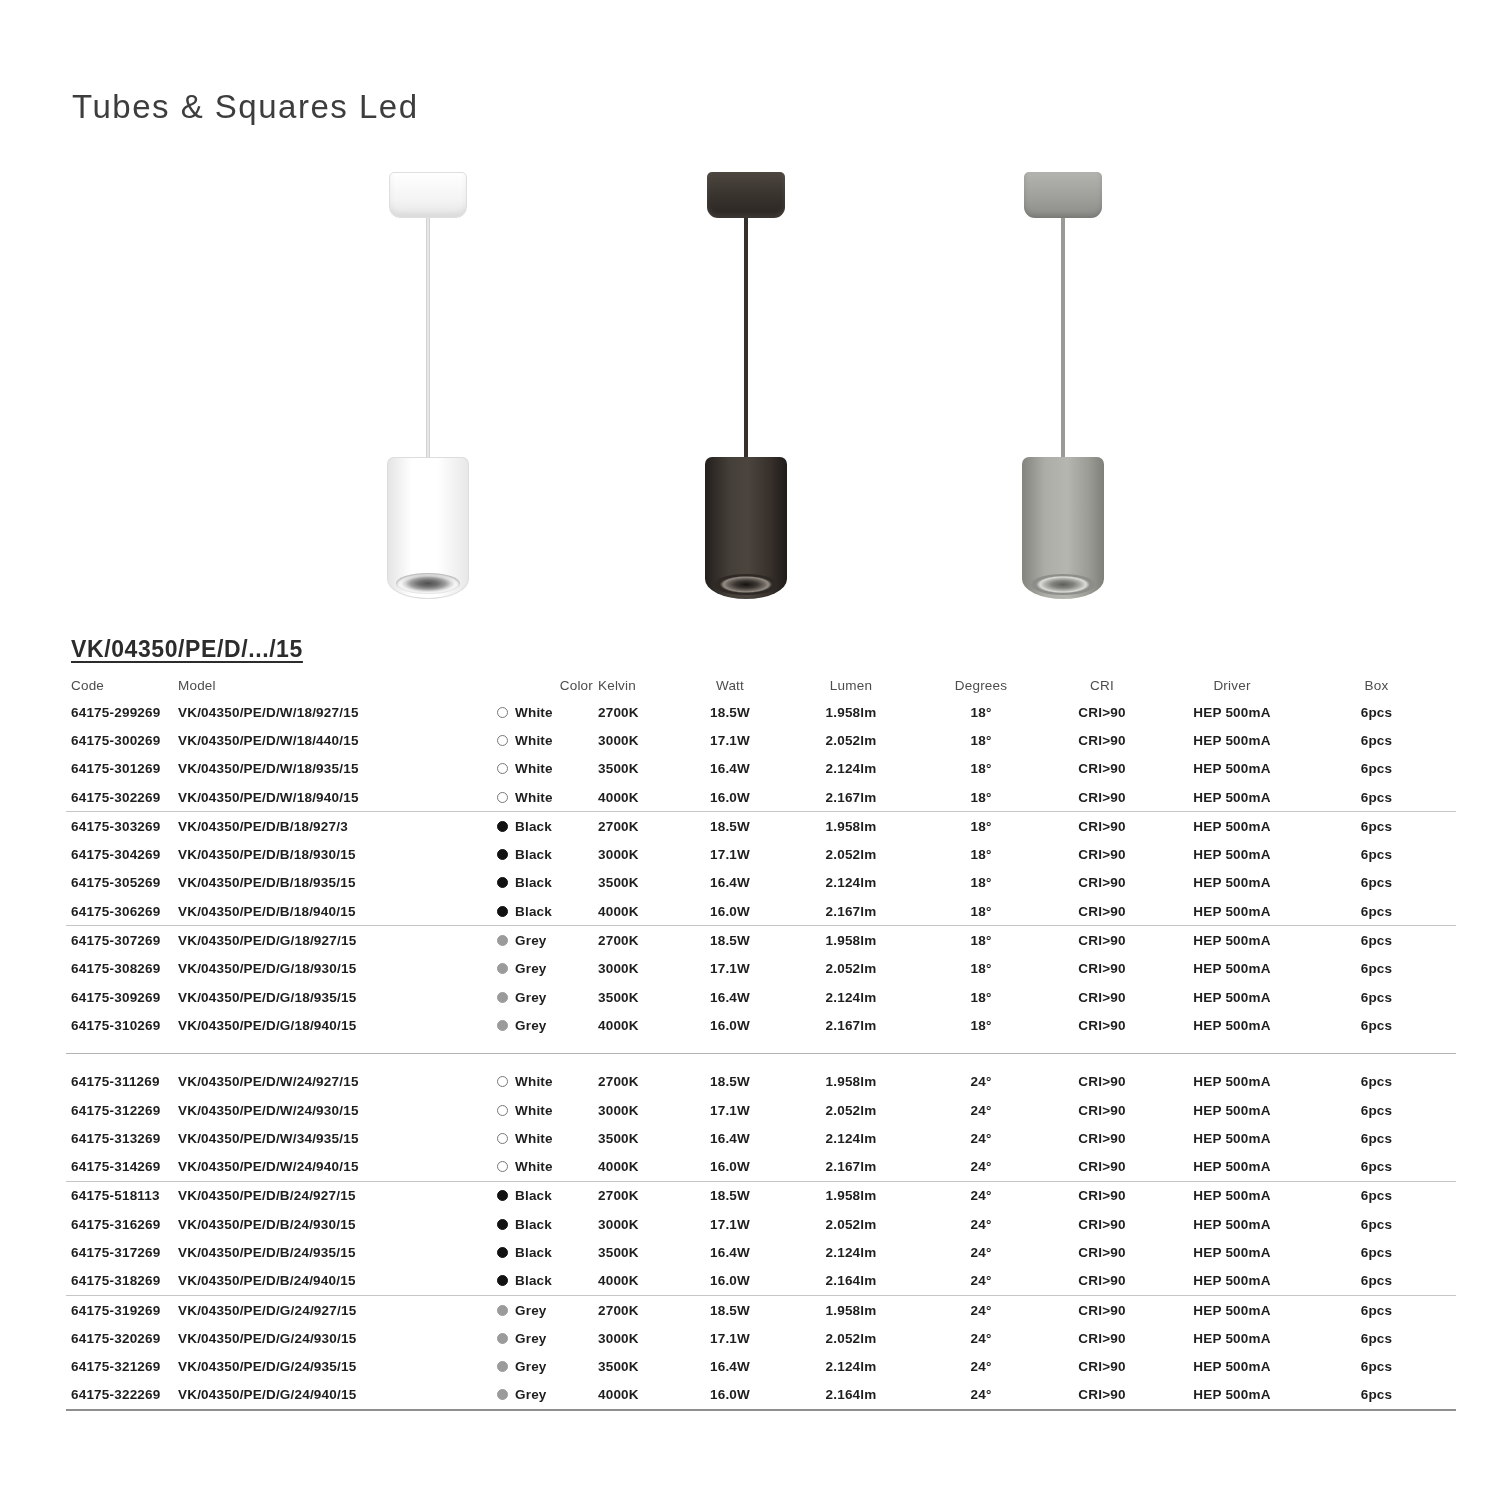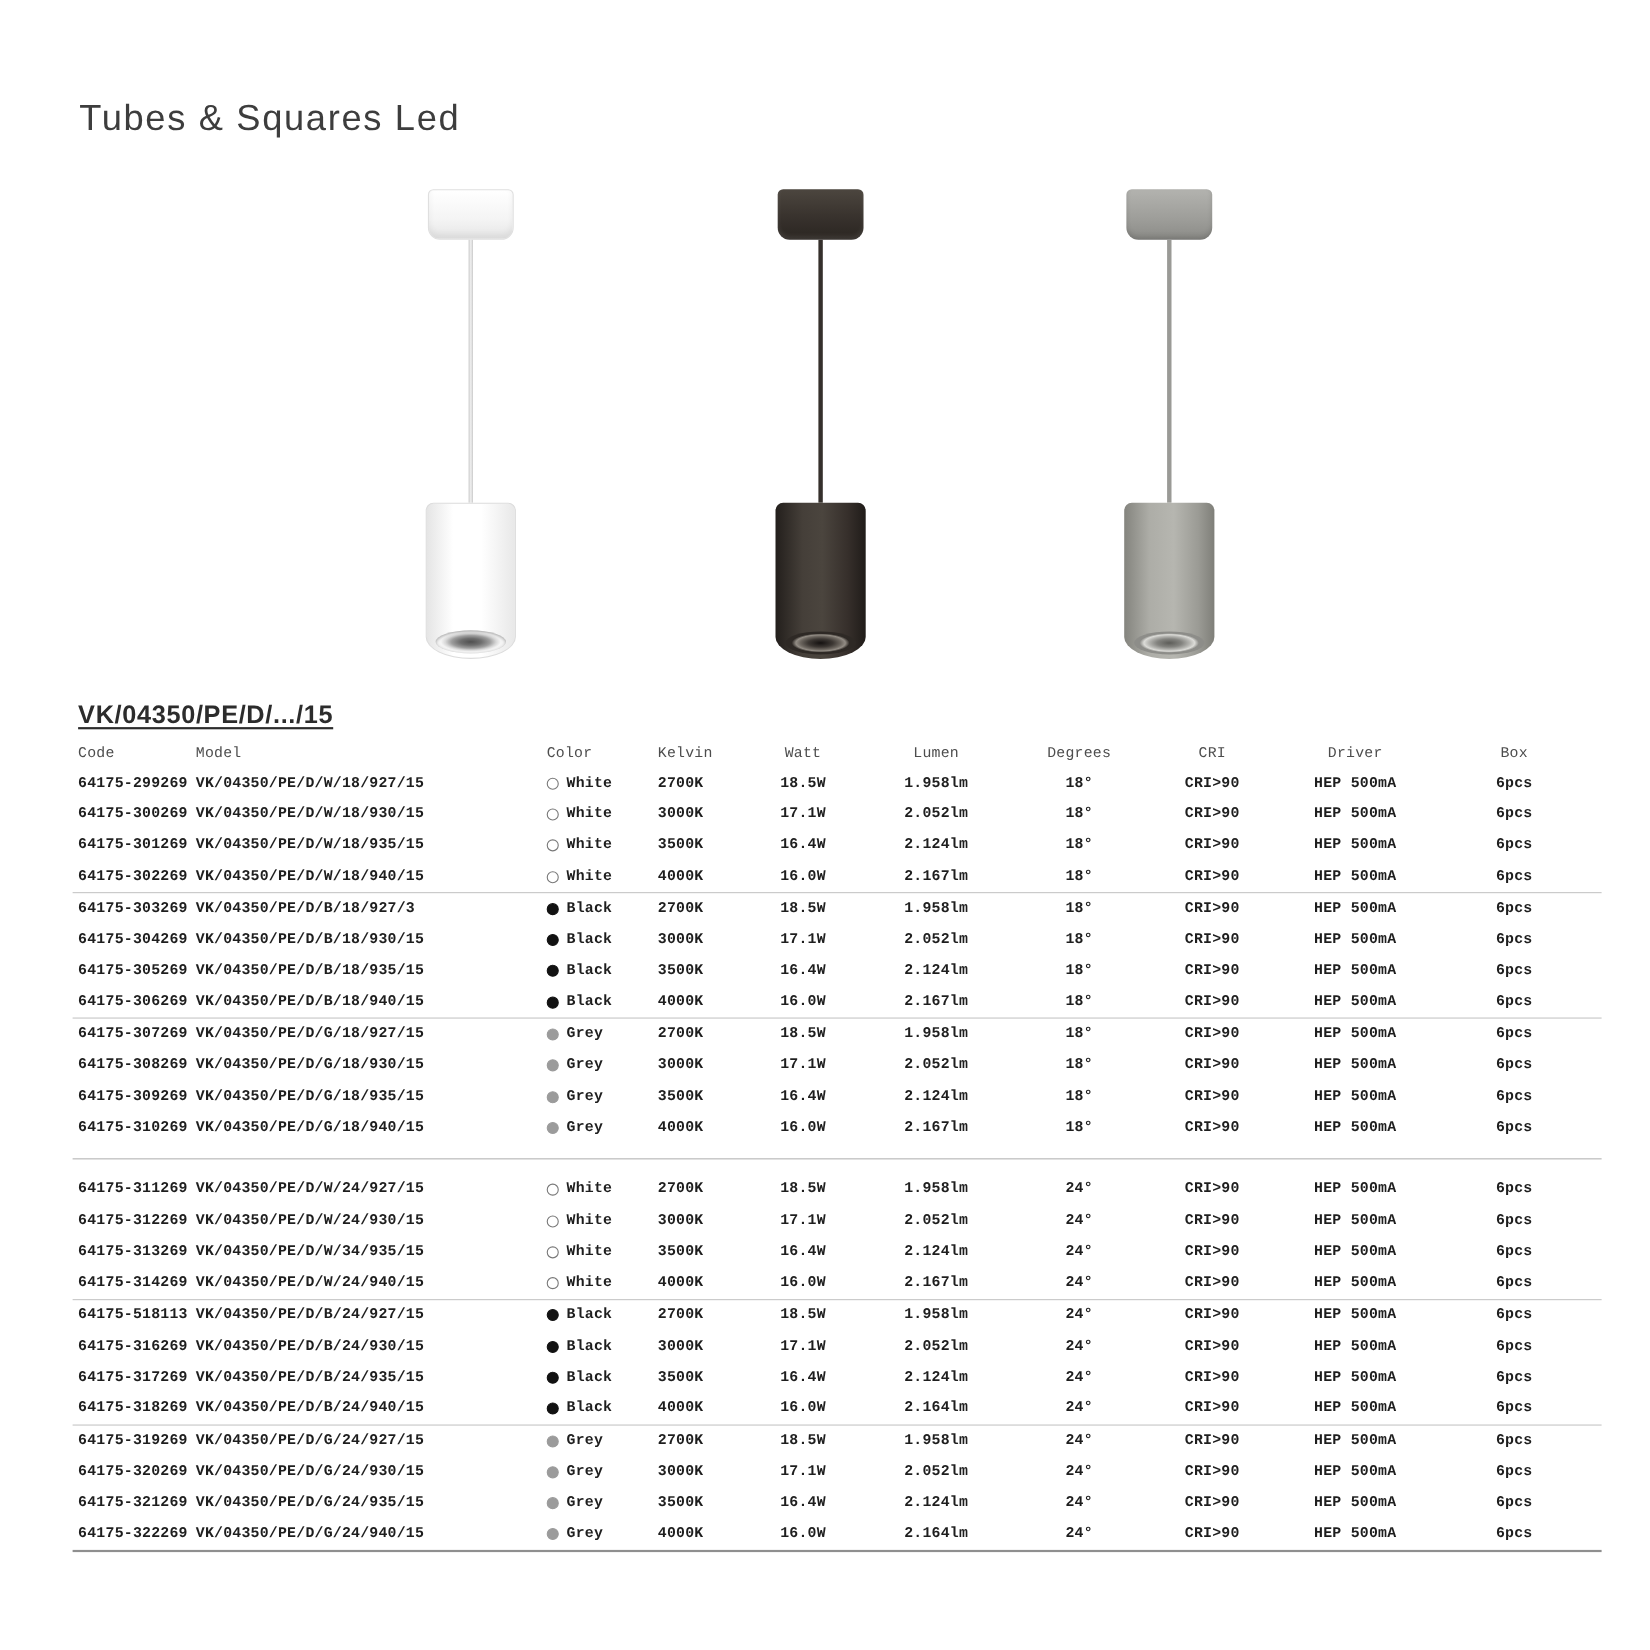--- a/index.html
+++ b/index.html
@@ -39,30 +39,30 @@
   .lamp-grey .stem   { background:#9a9a96; }
   .lamp-grey .lampbody { background:linear-gradient(90deg,#84847e,#adada7 28%,#b6b6b0 55%,#9b9b95 82%,#7f7f79); }
   .lamp-grey .reflector { background:radial-gradient(closest-side,#5d5d59 0%,#83837f 35%,#b5b5b1 58%,#dcdcd8 72%,#8d8d89 84%); }
 
   
   .family { position:absolute; left:71px; top:636px; font-size:23px; font-weight:700;
             color:#2c2c2c; letter-spacing:.6px; text-decoration:underline;
             text-underline-offset:4px; text-decoration-thickness:1.5px; }
 
   
-  .spec-table { position:absolute; left:66px; top:672px; width:1390px;font-family:Liberation Mono, monospace; }
+  .spec-table { position:absolute; left:66px; top:672px; width:1390px; }
   .grid { display:grid;
           grid-template-columns:107px 320px 100px 90px 94px 148px 112px 130px 130px 159px;
           align-items:center; }
   .thead { height:26px; }
   .thead .cell { font-size:13.5px; font-weight:400; color:#4d4d4d; letter-spacing:.2px; }
   .row { height:28.3px; }
   .row .cell { font-size:13.5px; font-weight:700; color:#1e1e1e; letter-spacing:.2px; }
   .c0,.c1,.c3 { text-align:left; padding-left:5px; }
-  .c2 { text-align:left; padding-left:4px; }
+  .c2 { text-align:right; padding-left:4px; }
   .c4,.c5,.c6,.c7,.c8,.c9 { text-align:center; }
   .colorcell { display:flex; align-items:center; }
   .swatch { width:11px; height:11px; border-radius:50%; display:inline-block; margin-right:7px; flex:none; }
   .swatch.white { background:#ffffff; border:1.5px solid #787878; }
   .swatch.black { background:#121212; border:1.5px solid #121212; }
   .swatch.grey  { background:#9b9b9b; border:1.5px solid #9b9b9b; }
   .group-divider { height:1px; background:#c6c6c6; }
   .section-gap { height:28px; position:relative; }
   .section-gap::after { content:""; position:absolute; left:0; right:0; top:13px; height:1px; background:#b4b4b4; }
   .footer-line { height:2px; background:#8f8f8f; }
@@ -126,21 +126,21 @@
           <div class="cell c3">2700K</div>
           <div class="cell c4">18.5W</div>
           <div class="cell c5">1.958lm</div>
           <div class="cell c6">18°</div>
           <div class="cell c7">CRI&gt;90</div>
           <div class="cell c8">HEP 500mA</div>
           <div class="cell c9">6pcs</div>
         </div>
         <div class="grid row">
           <div class="cell c0">64175-300269</div>
-          <div class="cell c1">VK/04350/PE/D/W/18/930/15</div>
+          <div class="cell c1">VK/04350/PE/D/W/18/440/15</div>
           <div class="cell c2 colorcell">
             <span class="swatch white"></span>
             <span>White</span>
           </div>
           <div class="cell c3">3000K</div>
           <div class="cell c4">17.1W</div>
           <div class="cell c5">2.052lm</div>
           <div class="cell c6">18°</div>
           <div class="cell c7">CRI&gt;90</div>
           <div class="cell c8">HEP 500mA</div>

